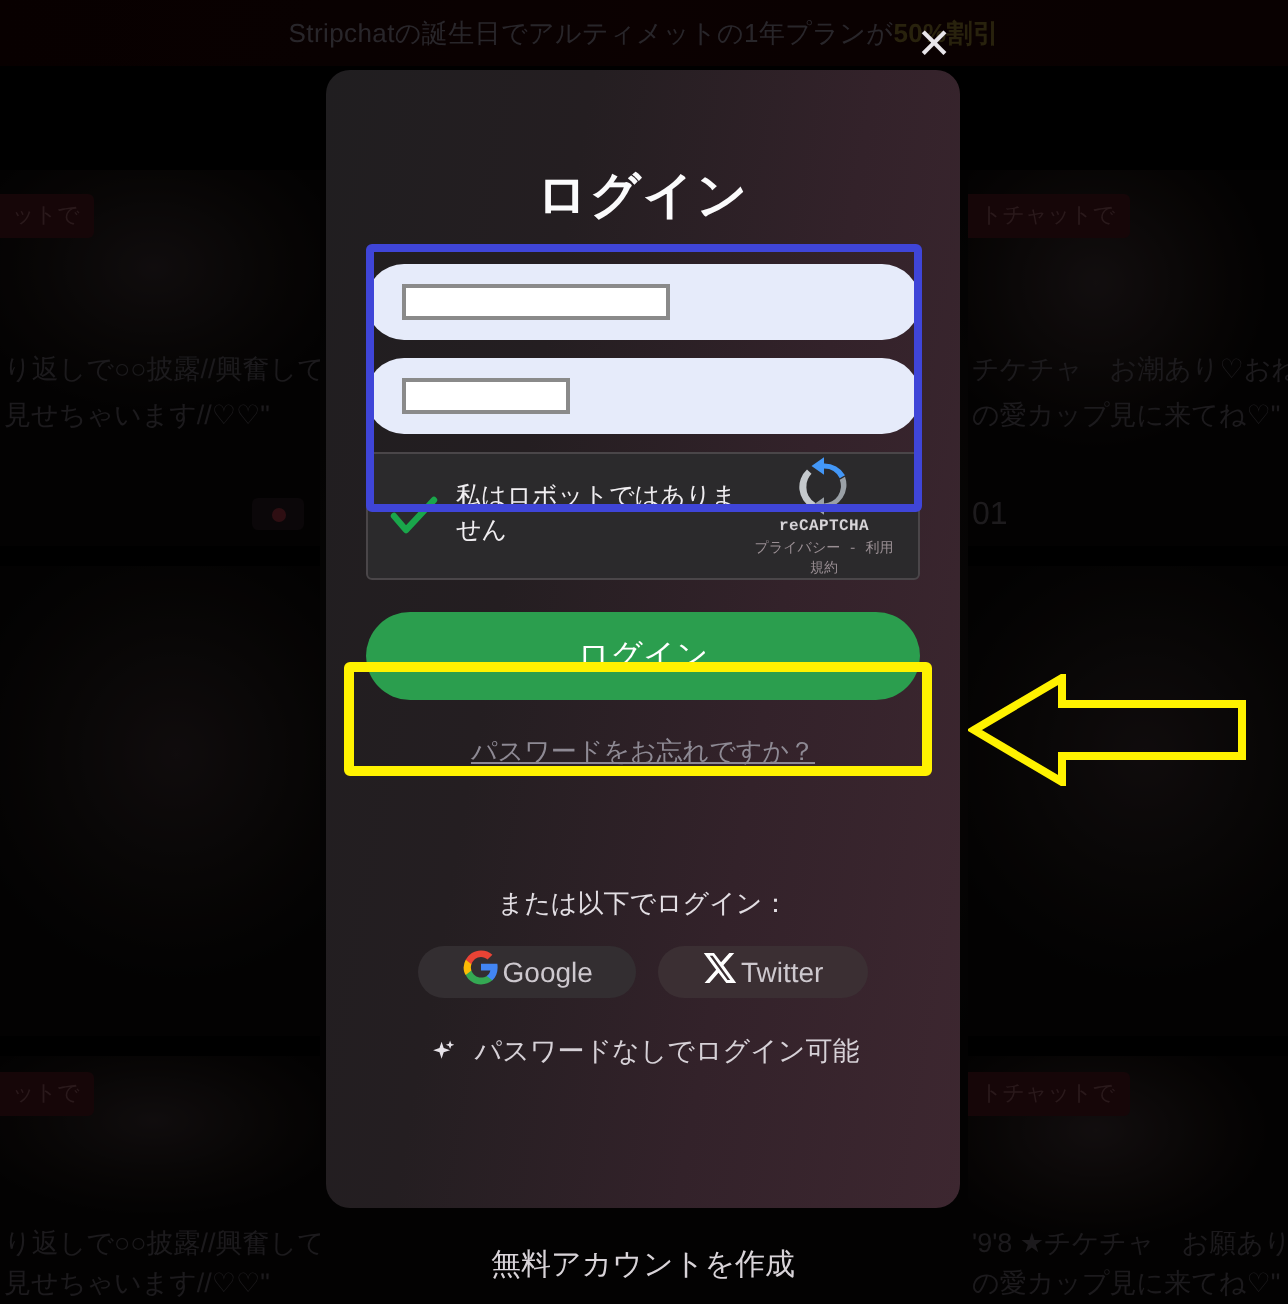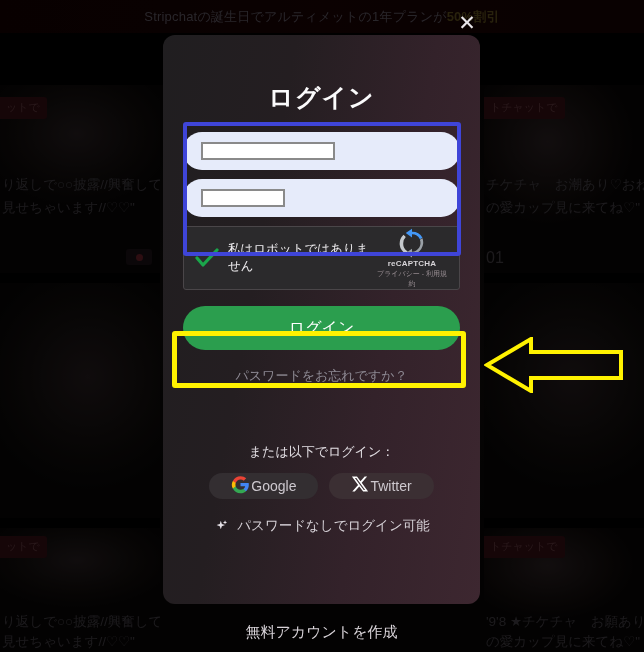--- a/index.html
+++ b/index.html
@@ -103,21 +103,21 @@
   
   .anno-blue {
     position: absolute; left: 183px; top: 122px; width: 278px; height: 134px;
     border: 4px solid #3f45d8; border-radius: 3px; z-index: 15; pointer-events: none;
   }
 
   
   .recaptcha {
     margin: 6px 20px 14px 20px; height: 64px; background: #2b2a2c;
     border: 1px solid #4a4649; border-radius: 3px;
-    display: flex; align-items: center; padding: 0 10px;
+    display: flex; align-items: center; padding: 0 10px; font-family: Liberation Mono, monospace;
   }
   .rc-check {
     width: 26px; height: 26px; flex: 0 0 26px; position: relative; margin-right: 8px;
   }
   .rc-check svg { display: block; }
   .rc-label { color: #f0eef1; font-size: 12.5px; line-height: 1.35; flex: 1; }
   .rc-brand { width: 74px; text-align: center; }
   .rc-logo { margin: 0 auto 1px auto; width: 30px; height: 30px; }
   .rc-name { color: #d7d4d8; font-size: 8px; font-weight: bold; letter-spacing: .2px; }
   .rc-legal { color: #9a8f94; font-size: 7px; margin-top: 1px; }
@@ -128,21 +128,21 @@
     height: 44px; border-radius: 22px; background: #2b9e4e;
     color: #fff; font-size: 16px; font-weight: 500;
     display: flex; align-items: center; justify-content: center; cursor: pointer;
   }
   .anno-yellow {
     position: absolute; left: 172px; top: 331px; width: 294px; height: 57px;
     border: 5px solid #fff200; border-radius: 3px; z-index: 16; pointer-events: none;
   }
 
   .forgot {
-    text-align: center; color: #8e8a94; font-size: 13px; margin-top: 17px;
+    text-align: center; color: #8e8a94; font-size: 13px; margin-top: 17px; text-decoration: underline;
   }
   .or-label {
     text-align: center; color: #e2dee3; font-size: 13px; margin-top: 58px;
   }
   .socials {
     display: flex; justify-content: center; gap: 11px; margin-top: 12px;
   }
   .social {
     height: 26px; border-radius: 19px; background: #332e31;
     display: flex; align-items: center; gap: 1px; padding: 0 22px; cursor: pointer;

